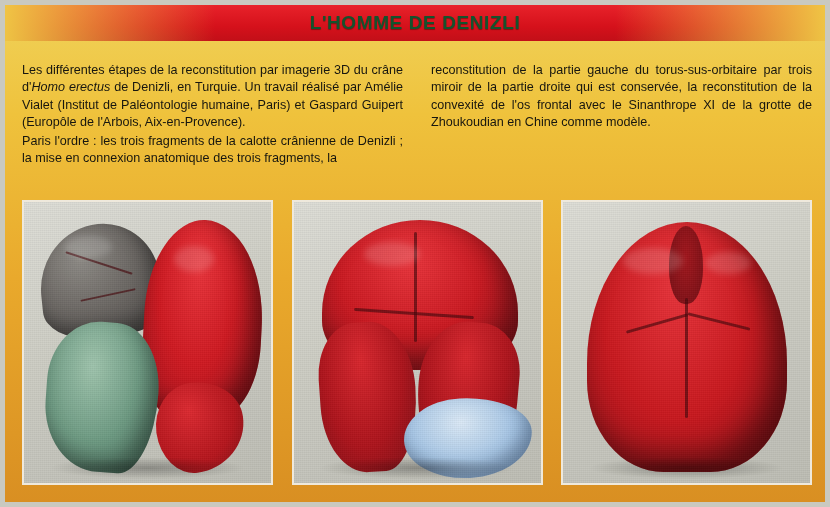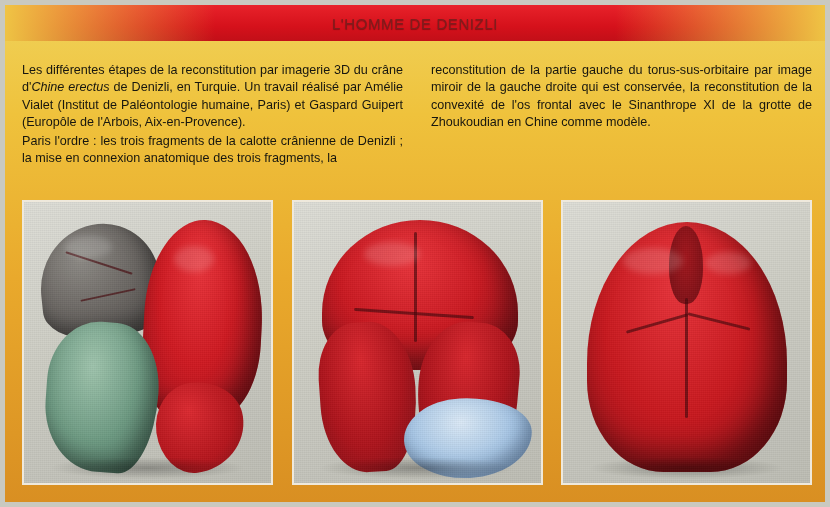--- a/index.html
+++ b/index.html
@@ -46,23 +46,23 @@
     width: 210px; height: 36px;
     background: linear-gradient(270deg, rgba(240,205,70,0.95) 0%, rgba(232,34,42,0.0) 100%);
   }
   .header-title {
     position: absolute;
     left: 5px; top: 5px;
     width: 820px; height: 36px;
     display: flex;
     align-items: center;
     justify-content: center;
-    color: #7f1d1d;
-    font-size: 15px;
-    font-weight: normal;
+    color: #14532d;
+    font-size: 19px;
+    font-weight: bold;
     letter-spacing: 0.6px;
     text-shadow: 0 1px 1px rgba(0,0,0,0.35);
   }
 
   
   .text-area {
     position: absolute;
     left: 22px;
     top: 62px;
     width: 790px;
@@ -222,26 +222,26 @@
   <div class="page-border"></div>
 
   <div class="header-band"></div>
   <div class="header-left-fade"></div>
   <div class="header-right-fade"></div>
   <div class="header-title">L'HOMME DE DENIZLI</div>
 
   <div class="text-area">
 
     <div class="col">
-      <p>Les différentes étapes de la reconstitution par imagerie 3D du crâne d'<span class="italic">Chine erectus</span> de Denizli, en Turquie. Un travail réalisé par Amélie Vialet (Institut de Paléontologie humaine, Paris) et Gaspard Guipert (Europôle de l'Arbois, Aix-en-Provence).</p>
+      <p>Les différentes étapes de la reconstitution par imagerie 3D du crâne d'<span class="italic">Homo erectus</span> de Denizli, en Turquie. Un travail réalisé par Amélie Vialet (Institut de Paléontologie humaine, Paris) et Gaspard Guipert (Europôle de l'Arbois, Aix-en-Provence).</p>
       <p>Paris l'ordre : les trois fragments de la calotte crânienne de Denizli ; la mise en connexion anatomique des trois fragments, la</p>
     </div>
 
     <div class="col">
-      <p>reconstitution de la partie gauche du torus-sus-orbitaire par image miroir de la gauche droite qui est conservée, la reconstitution de la convexité de l'os frontal avec le Sinanthrope XI de la grotte de Zhoukoudian en Chine comme modèle.</p>
+      <p>reconstitution de la partie gauche du torus-sus-orbitaire par trois miroir de la partie droite qui est conservée, la reconstitution de la convexité de l'os frontal avec le Sinanthrope XI de la grotte de Zhoukoudian en Chine comme modèle.</p>
     </div>
 
   </div>
 
   <div class="images">
 
     <div class="photo">
       <div class="photo-bg"></div>
       <div class="blob p1-grey"></div>
       <div class="blob p1-red"></div>

